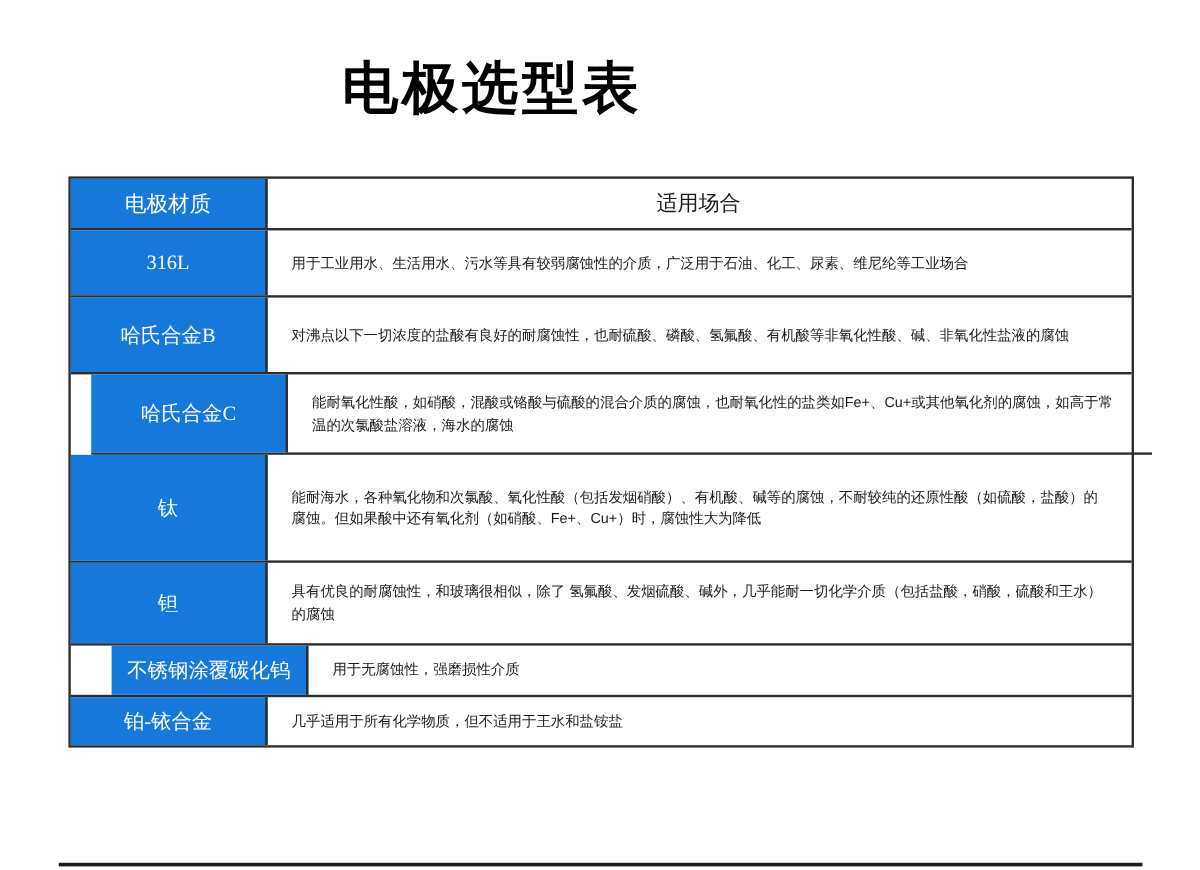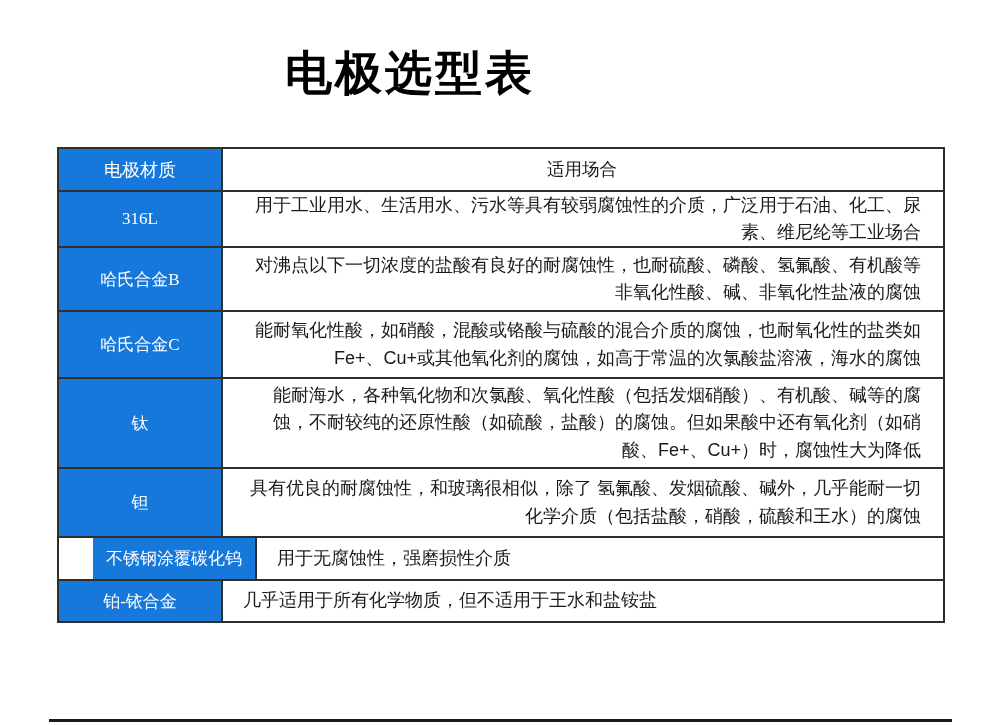--- a/index.html
+++ b/index.html
@@ -47,37 +47,37 @@
     text-align: center;
     font-size: 17px;
     padding: 2px 4px;
     font-family: Liberation Serif, serif;
   }
   .desc-cell {
     flex: 1 1 auto;
     display: flex;
     align-items: center;
     color: #1a1a1a;
-    font-size: 18px;
+    font-size: 12px;
     line-height: 1.52;
     padding: 6px 22px 6px 20px;
-    text-align: right;
+    text-align: left;
   }
   .header-row .mat-cell { font-size: 18px; }
   .header-row .desc-cell {
     justify-content: center;
     font-size: 17.5px;
     color: #1a1a1a;
     border-radius: 14px;
   }
   
   .r0 { height: 43px; }
   .r1 { height: 56px; }
   .r2 { height: 64px; }
-  .r3 { height: 67px; }
+  .r3 { height: 67px; margin-left: 17px; }
   .r4 { height: 90px; }
   .r5 { height: 69px; }
   .r6 { height: 43px; padding-left: 34px; }
   .r7 { height: 40px; }
   .bottom-divider {
     position: absolute;
     left: 49px;
     top: 719px;
     width: 903px;
     height: 3px;

